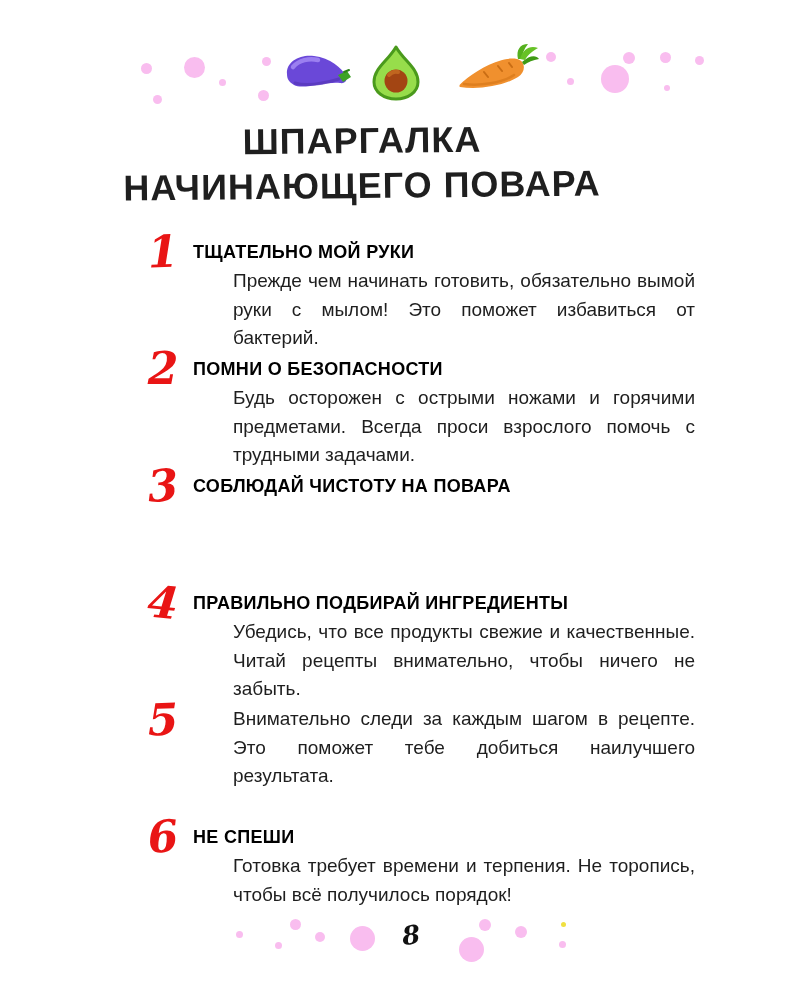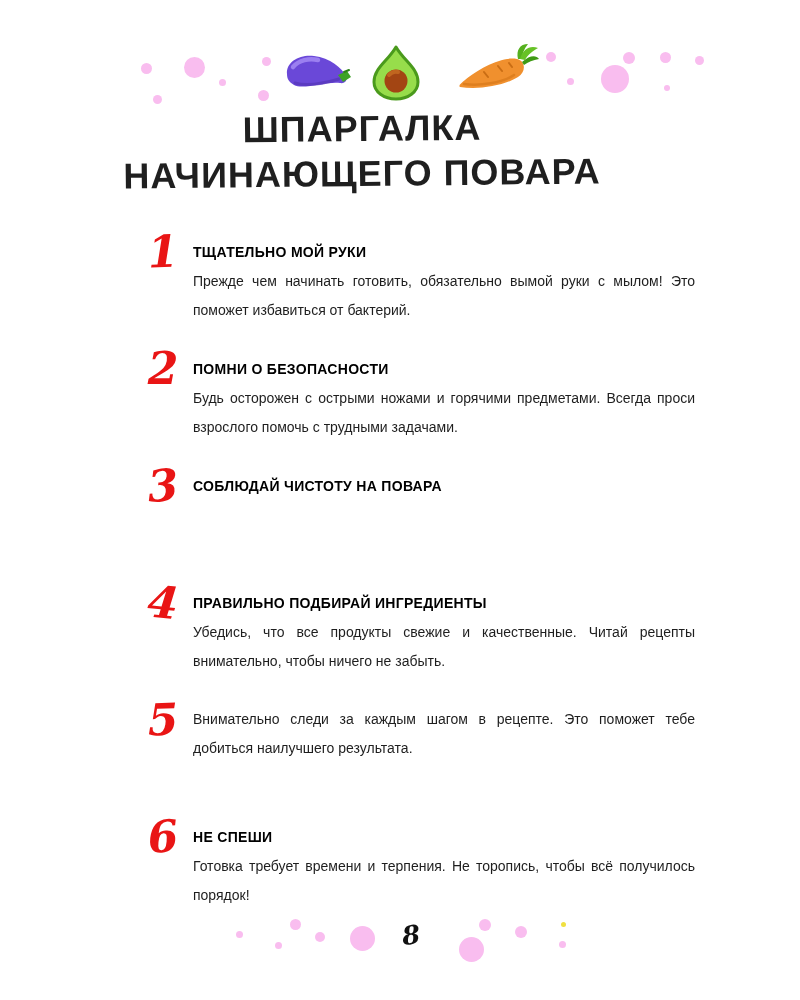--- a/index.html
+++ b/index.html
@@ -12,21 +12,21 @@
   
   .dot{position:absolute; border-radius:50%; background:var(--dot-pink,#f9bdef);}
   .dot.yellow{background:var(--dot-yellow,#f0e040);}
   
   .veg{position:absolute;}
   .veg-eggplant{left:281px; top:50px; width:72px; height:48px;}
   .veg-avocado{left:367px; top:44px; width:58px; height:58px;}
   .veg-carrot{left:456px; top:42px; width:84px; height:56px;}
   
   .title{
-    position:absolute; left:0; top:106px; width:724px;
+    position:absolute; left:0; top:118px; width:724px;
     text-align:center; font-weight:700; color:#1f1f1f;
     font-size:36px; line-height:45px; letter-spacing:1px;
   }
   .title .line{transform:rotate(-0.6deg);}
   
   .tips{position:absolute; left:193px; top:237px; width:502px;}
   .tip{position:relative; height:117px;}
   .tip:last-child{height:auto;}
   .tip-number{
     position:absolute; left:-52px; top:-10px; width:44px;
@@ -35,26 +35,27 @@
     font-size:44px; line-height:50px;
     color:var(--accent-red,#e91515);
   }
   .tip:nth-child(1) .tip-number{transform:rotate(-2deg);}
   .tip:nth-child(2) .tip-number{transform:rotate(0deg);}
   .tip:nth-child(3) .tip-number{transform:rotate(-4deg);}
   .tip:nth-child(4) .tip-number{transform:rotate(6deg);}
   .tip:nth-child(5) .tip-number{transform:rotate(-2deg);}
   .tip:nth-child(6) .tip-number{transform:rotate(-5deg);}
   .tip-heading{
-    font-size:14px; font-weight:700; line-height:30px;
+    font-size:18px; font-weight:700; line-height:30px;
     letter-spacing:0.3px; color:#000000; white-space:nowrap;
   }
   .tip-body{
-    font-size:14px; line-height:28.5px; text-align:justify;
+    font-size:19px; line-height:28.5px; text-align:justify;
     color:var(--text-primary,#1e1e1e);
+    margin-left:40px;
   }
   
   .page-number{
     position:absolute; left:411px; top:920px; transform:translateX(-50%) rotate(-6deg);
     font-family:"DejaVu Serif", serif; font-style:italic; font-weight:700;
     font-size:26px; color:#111111;
   }
 </style>
 </head>
 <body>

